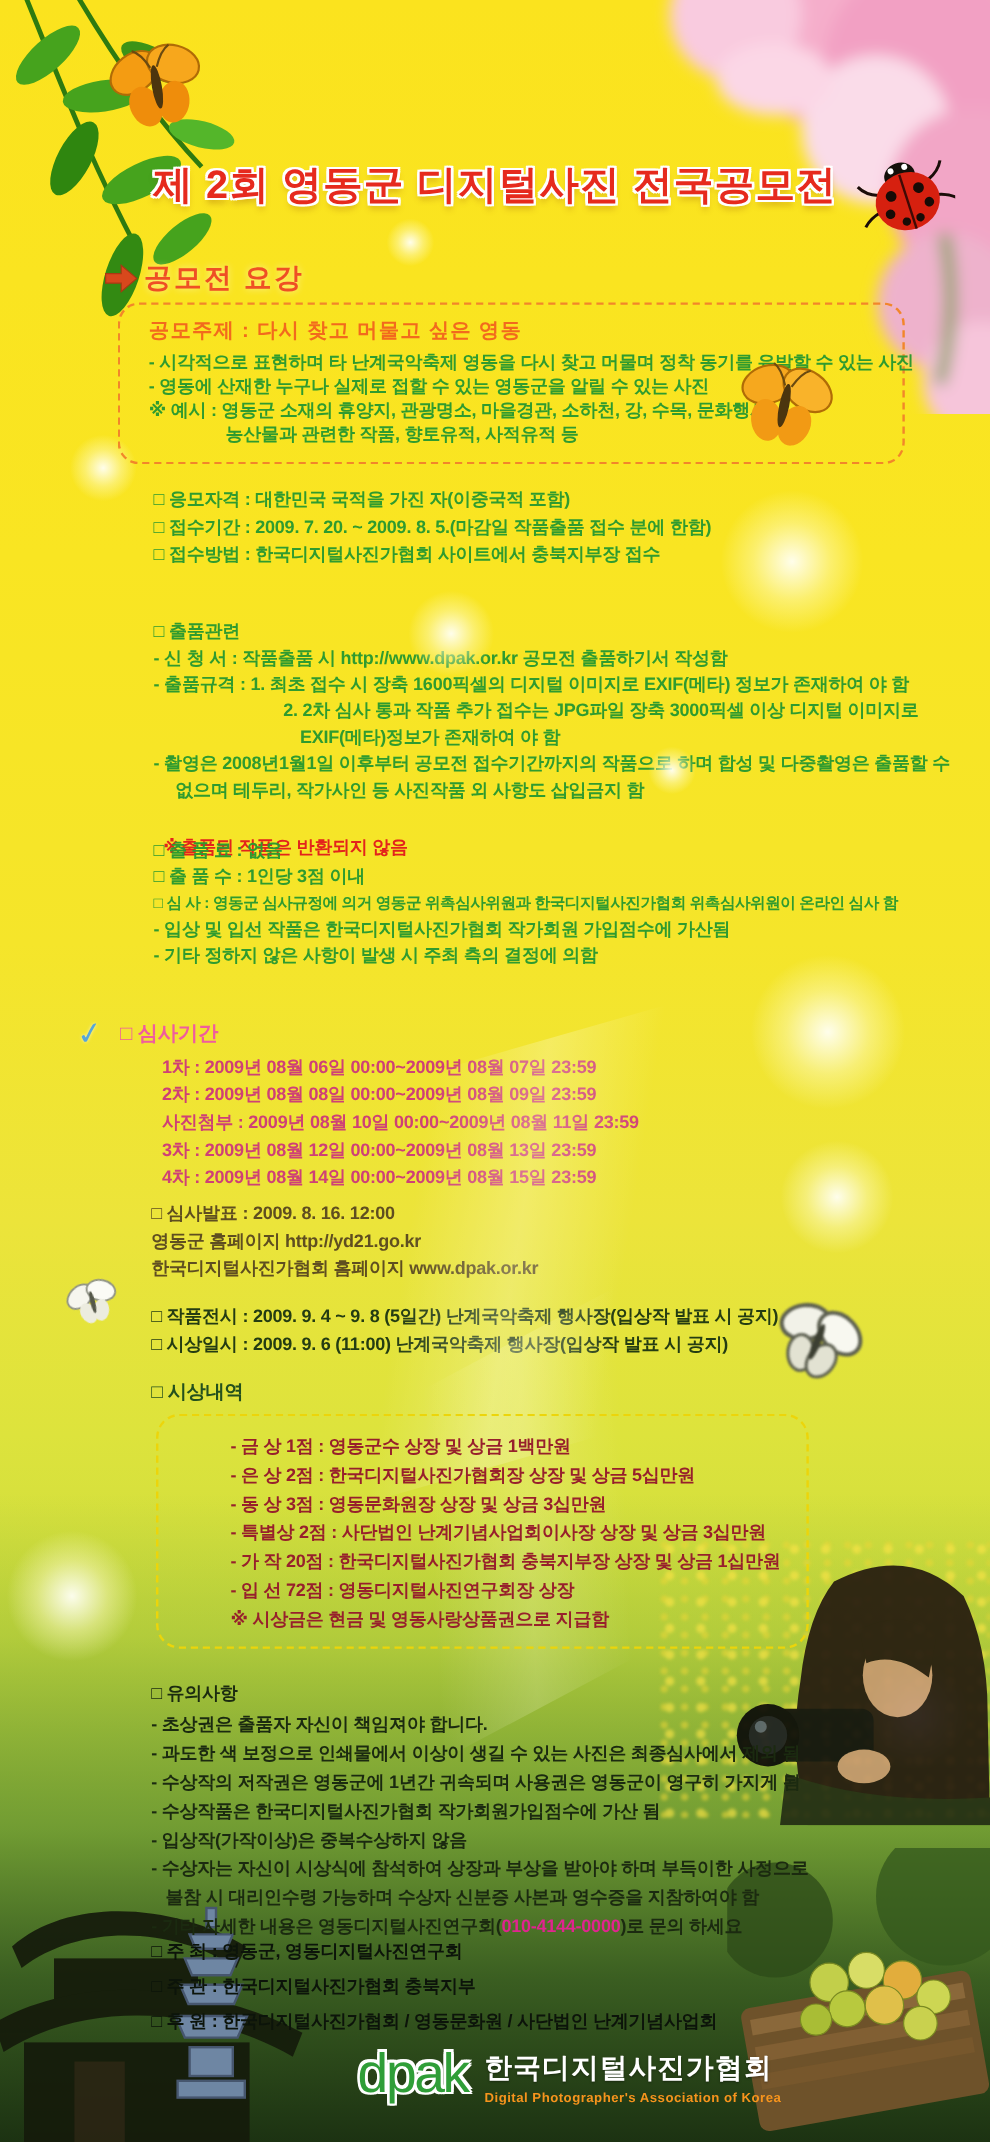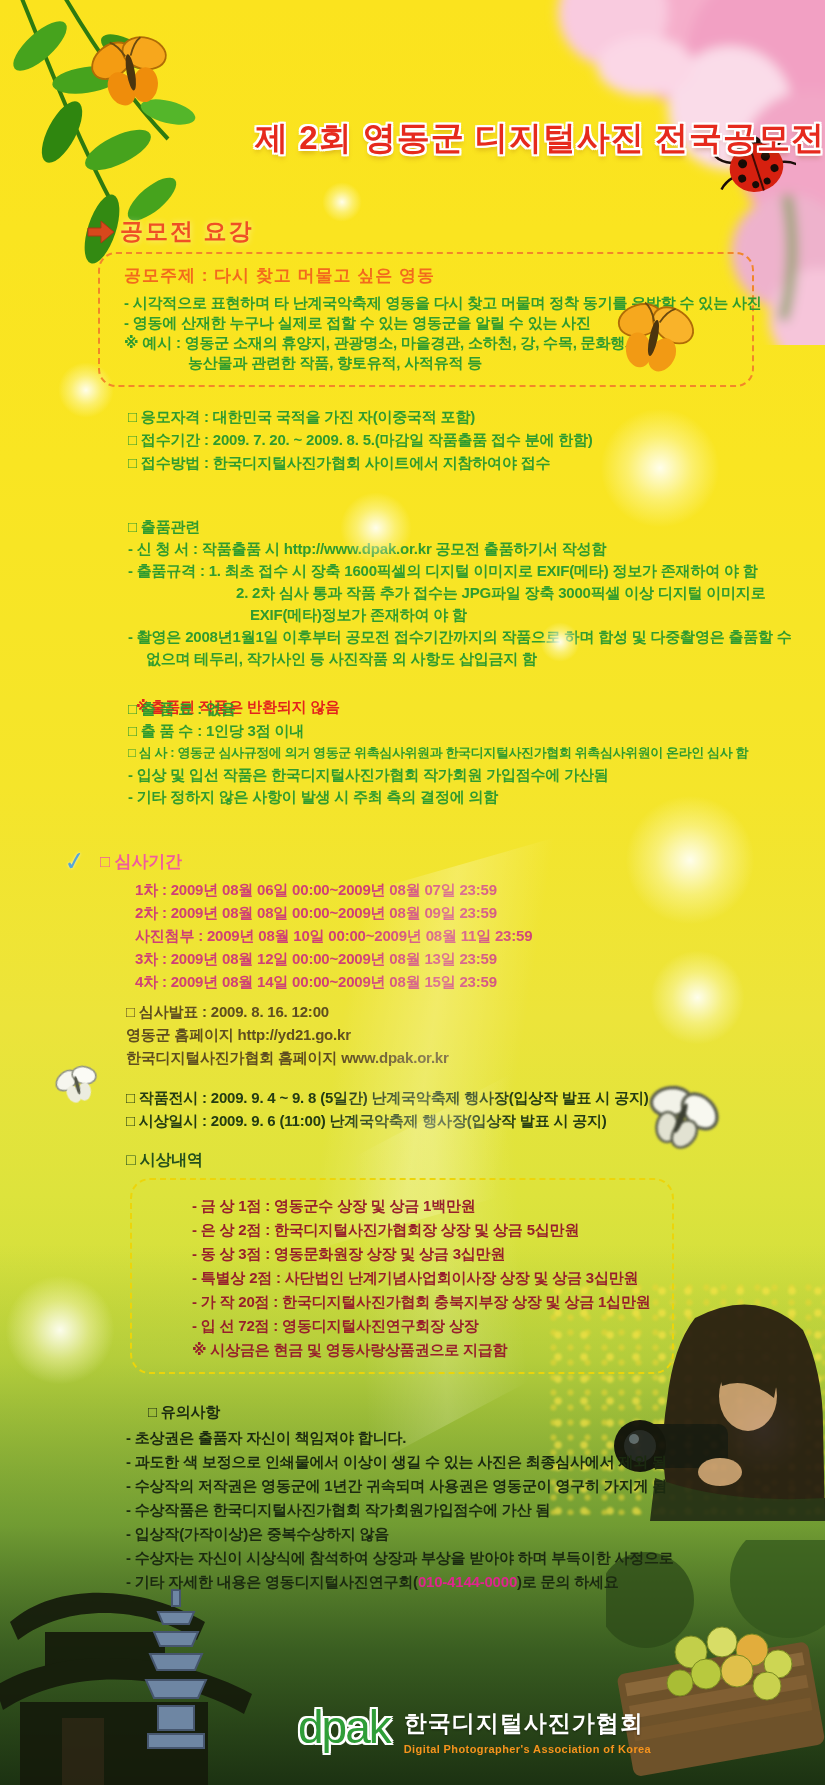--- a/index.html
+++ b/index.html
@@ -15,21 +15,21 @@
   .green{color:#2f9b2f}
   .red{color:#e3231c}
   .pink{color:#cf4076}
   .brown{color:#5f4e20}
   .dkx{color:#243c12}
   .maroon{color:#97202c}
   .darknote{color:#1b2a10}
   .black{color:#0c140a}
   .small{font-size:13px; letter-spacing:-0.4px;}
   .title{
-    top:116px; left:0; width:100%; text-align:right;
+    top:132px; left:0; width:100%; text-align:center;
     font-size:33px; font-weight:900; color:#e62a1d; letter-spacing:1px; white-space:nowrap;
     text-shadow:-2px 0 0 #fff,2px 0 0 #fff,0 -2px 0 #fff,0 2px 0 #fff,-2px -2px 0 #fff,2px 2px 0 #fff,-2px 2px 0 #fff,2px -2px 0 #fff,0 4px 5px rgba(140,70,0,.35);
     z-index:7;
   }
   .sec-hdr{top:216px; left:86px; display:flex; align-items:center; gap:4px; z-index:6;}
   .sec-hdr span{font-size:23px; font-weight:800; color:#ef4f24; text-shadow:0 0 6px rgba(255,255,255,.55); letter-spacing:2px;}
   .theme-box{
     top:252px; left:98px; width:618px; padding:10px 10px 12px 24px;
     border:2px dashed #f2862a; border-radius:18px; z-index:5;
     font-weight:700; white-space:nowrap; letter-spacing:-0.2px;
@@ -44,21 +44,21 @@
   .b-judge   {top:878px; left:135px; font-size:15px; line-height:23px;}
   .b-ann     {top:1000px; left:126px; font-size:15px; line-height:23px;}
   .b-exh     {top:1086px; left:126px; font-size:15px; line-height:23px;}
   .aw-hdr    {top:1150px; left:126px; font-size:16px; color:#24511d; z-index:6;}
   .award-box{
     top:1178px; left:130px; width:470px; padding:14px 10px 10px 60px;
     border:2px dashed #ecd50a; border-radius:20px; z-index:5;
     font-weight:700; white-space:nowrap; font-size:15px; line-height:24px; letter-spacing:-0.2px;
   }
   .b-not     {top:1400px; left:126px; font-size:15px; line-height:24px; z-index:6;}
-  .b-not .hdr{margin-bottom:2px;margin-left:22px;}
+  .b-not .hdr{margin-bottom:2px;}
   .b-org     {top:1612px; left:126px; font-size:15px; line-height:29px; z-index:6;}
   .contact{white-space:nowrap;}
   .magenta{color:#e0258e}
   
   .logo-row{top:1704px; left:298px; display:flex; align-items:flex-start; gap:14px; z-index:8;}
   .dpak{
     font-size:46px; font-weight:400; color:#2f9e38; letter-spacing:-2px; line-height:46px;
     text-shadow:-2px 0 0 #fff,2px 0 0 #fff,0 -2px 0 #fff,0 2px 0 #fff,-2px -2px 0 #fff,2px 2px 0 #fff,-2px 2px 0 #fff,2px -2px 0 #fff;
   }
   .logo-txt{padding-top:4px;}
@@ -259,21 +259,21 @@
         <div class="line">- 영동에 산재한 누구나 실제로 접할 수 있는 영동군을 알릴 수 있는 사진</div>
         <div class="line">※ 예시 : 영동군 소재의 휴양지, 관광명소, 마을경관, 소하천, 강, 수목, 문화행사</div>
         <div class="line" style="padding-left: 64px;">농산물과 관련한 작품, 향토유적, 사적유적 등</div>
       </div>
   </div>
 
   <div class="blk b-entry green">
 
   <div class="line">□ 응모자격 : 대한민국 국적을 가진 자(이중국적 포함)</div>
       <div class="line">□ 접수기간 : 2009. 7. 20. ~ 2009. 8. 5.(마감일 작품출품 접수 분에 한함)</div>
-      <div class="line">□ 접수방법 : 한국디지털사진가협회 사이트에서 지참하여야 접수</div>
+      <div class="line">□ 접수방법 : 한국디지털사진가협회 사이트에서 충북지부장 접수</div>
     </div>
 
   <div class="blk b-sub green">
 
   <div class="line">□ 출품관련</div>
       <div class="line">- 신 청 서 : 작품출품 시 http://www.dpak.or.kr 공모전 출품하기서 작성함</div>
       <div class="line">- 출품규격 : 1. 최초 접수 시 장축 1600픽셀의 디지털 이미지로 EXIF(메타) 정보가 존재하여 야 함</div>
       <div class="line" style="padding-left: 108px;">2. 2차 심사 통과 작품 추가 접수는 JPG파일 장축 3000픽셀 이상 디지털 이미지로</div>
       <div class="line" style="padding-left: 122px;">EXIF(메타)정보가  존재하여 야 함</div>
       <div class="line">- 촬영은 2008년1월1일 이후부터 공모전 접수기간까지의 작품으로 하며 합성 및 다중촬영은 출품할 수</div>
@@ -329,24 +329,31 @@
   <div class="blk b-not darknote">
     <div class="hdr">□ 유의사항</div>
     <div>
 
     <div class="line">- 초상권은 출품자 자신이 책임져야 합니다.</div>
         <div class="line">- 과도한 색 보정으로 인쇄물에서 이상이 생길 수 있는 사진은 최종심사에서 제외 됨</div>
         <div class="line">- 수상작의 저작권은 영동군에 1년간 귀속되며 사용권은 영동군이 영구히 가지게 됨</div>
         <div class="line">- 수상작품은 한국디지털사진가협회 작가회원가입점수에 가산 됨</div>
         <div class="line">- 입상작(가작이상)은 중복수상하지 않음</div>
         <div class="line">- 수상자는 자신이 시상식에 참석하여 상장과 부상을 받아야 하며 부득이한 사정으로</div>
+        <div class="line" style="padding-left: 12px;">불참 시 대리인수령 가능하며 수상자 신분증 사본과 영수증을 지참하여야 함</div>
       </div>
     <div class="contact"><span>- 기타 자세한 내용은 영동디지털사진연구회(</span><span class="magenta">010-4144-0000</span><span>)로 문의 하세요</span></div>
   </div>
 
+  <div class="blk b-org black">
+
+  <div class="line">□ 주 최 : 영동군, 영동디지털사진연구회</div>
+      <div class="line">□ 주 관 : 한국디지털사진가협회 충북지부</div>
+      <div class="line">□ 후 원 : 한국디지털사진가협회 / 영동문화원 / 사단법인 난계기념사업회</div>
+    </div>
 
   <div class="abs logo-row">
     <div class="dpak">dpak</div>
     <div class="logo-txt">
       <div class="logo-kor">한국디지털사진가협회</div>
       <div class="logo-eng">Digital Photographer's Association of Korea</div>
     </div>
   </div>
 
 </div>

